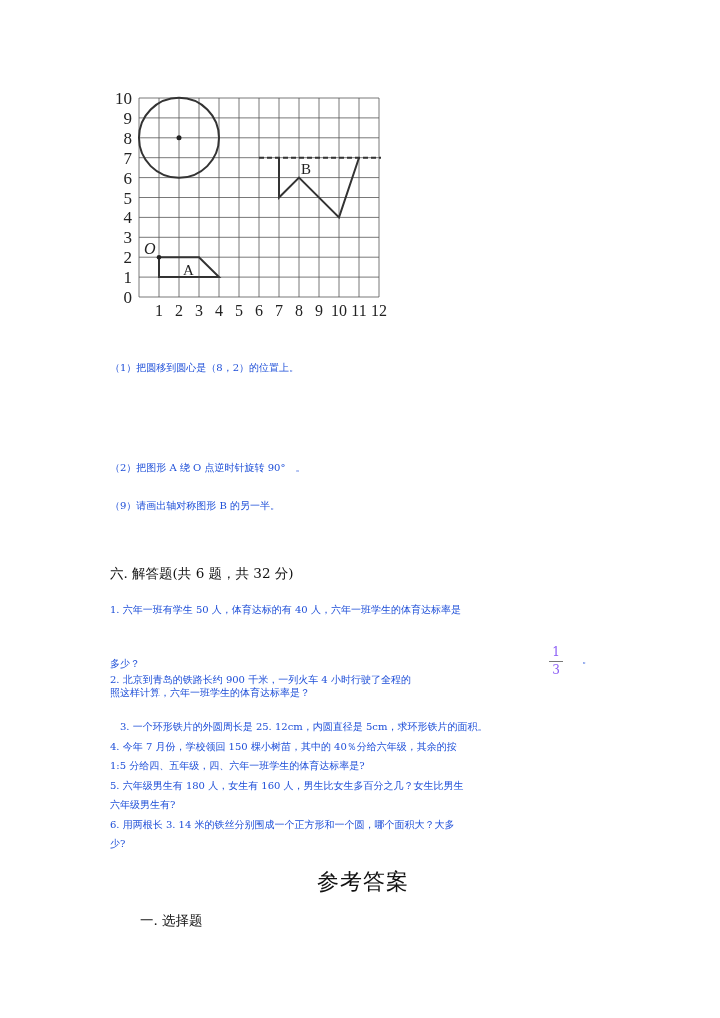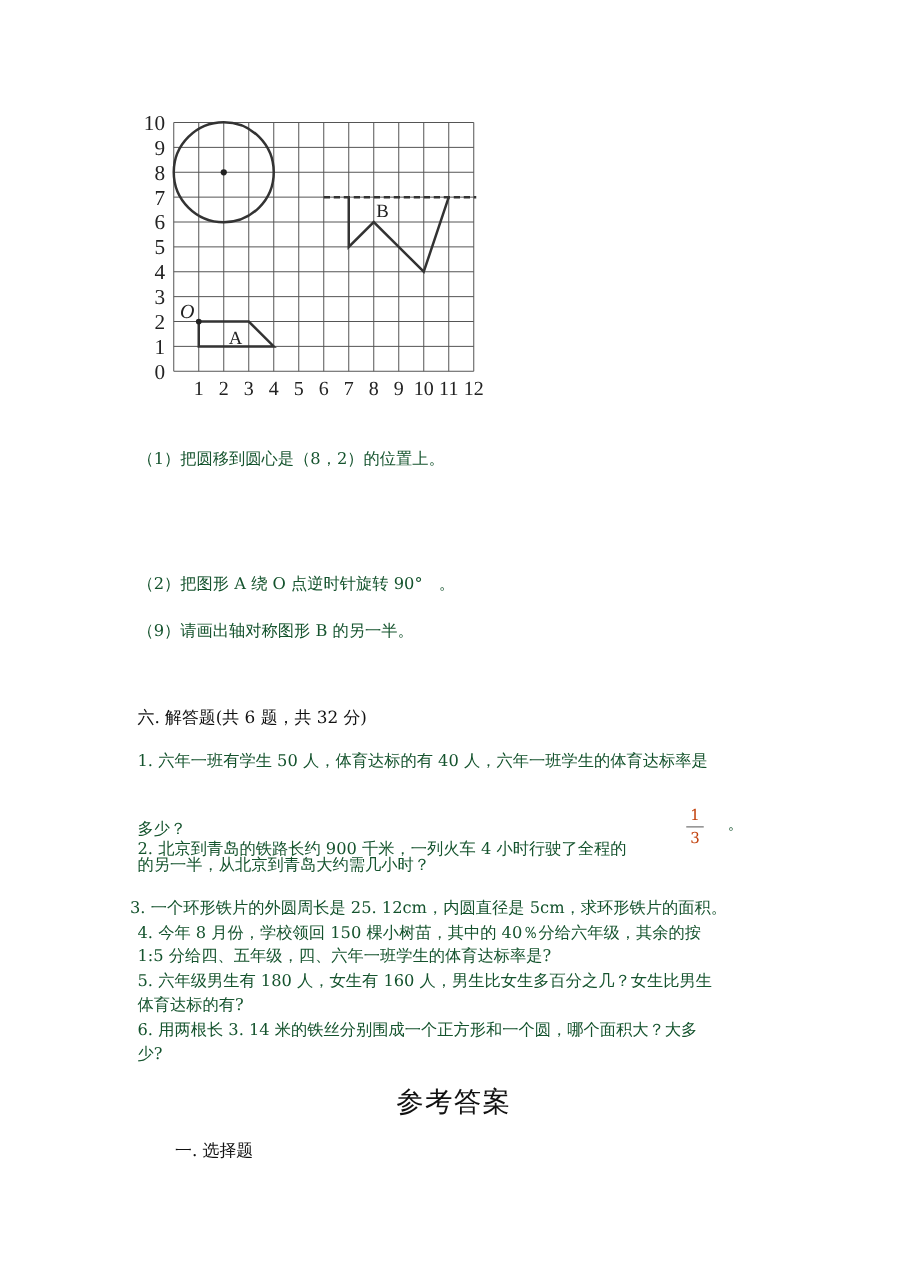--- a/index.html
+++ b/index.html
@@ -2,24 +2,24 @@
 <html><head>
   <meta charset="utf-8">
   <style>
     html, body { margin: 0; padding: 0; background: #ffffff; }
     body {
       width: 720px; height: 1018px; position: relative; overflow: hidden;
       font-family: "DejaVu Serif", "Liberation Serif", serif;
       color: #222;
     }
     .abs { position: absolute; white-space: nowrap; }
-    .q { font-size: 13px; line-height: 19px; color: #14532d; }
+    .q { font-size: 10px; line-height: 19px; color: #1d4ed8; }
     .heading { font-size: 13.5px; font-weight: normal; color: #111; }
     .title { font-size: 22px; color: #111; letter-spacing: 1px; }
-    .frac { font-size: 12px; color: #c2410c; text-align: center; width: 14px; line-height: 15px; }
+    .frac { font-size: 12px; color: #8b5cf6; text-align: center; width: 14px; line-height: 15px; }
     .frac .bar { display: block; border-top: 1px solid #777; margin: 1px 0; }
     svg text { font-family: "Liberation Serif", "DejaVu Serif", serif; }
   </style>
 </head>
 <body>
 
 <svg class="abs" style="left:100px; top:85px;" width="300" height="240" viewBox="100 85 300 240">
   <g id="grid" stroke="#555" stroke-width="0.8">
       <line x1="139" x2="139" y1="297" y2="98"></line>
       <line x1="159" x2="159" y1="297" y2="98"></line>
@@ -93,24 +93,24 @@
 <div class="abs q" style="left:110px; top:600px;">1. 六年一班有学生 50 人，体育达标的有 40 人，六年一班学生的体育达标率是</div>
 <div class="abs q" style="left:110px; top:654px;">多少？</div>
 
 <div class="abs q" style="left:110px; top:650px;margin-top:20px;">2. 北京到青岛的铁路长约 900 千米，一列火车 4 小时行驶了全程的</div>
 <div class="abs frac" style="left:549px; top:645px;">
   <span>1</span>
   <span class="bar"></span>
   <span>3</span>
 </div>
 <div class="abs q" style="left:582px; top:650px;">。</div>
-<div class="abs q" style="left:110px; top:683px;">的另一半，从北京到青岛大约需几小时？</div>
+<div class="abs q" style="left:110px; top:683px;">照这样计算，六年一班学生的体育达标率是？</div>
 
-<div class="abs q" style="left:104px; top:717px;text-align:right;">3. 一个环形铁片的外圆周长是 25. 12cm，内圆直径是 5cm，求环形铁片的面积。</div>
-<div class="abs q" style="left:110px; top:737px;">4. 今年 8 月份，学校领回 150 棵小树苗，其中的 40％分给六年级，其余的按</div>
+<div class="abs q" style="left:120px; top:717px;text-align:right;">3. 一个环形铁片的外圆周长是 25. 12cm，内圆直径是 5cm，求环形铁片的面积。</div>
+<div class="abs q" style="left:110px; top:737px;">4. 今年 7 月份，学校领回 150 棵小树苗，其中的 40％分给六年级，其余的按</div>
 <div class="abs q" style="left:110px; top:756px;">1:5 分给四、五年级，四、六年一班学生的体育达标率是?</div>
 <div class="abs q" style="left:110px; top:776px;">5. 六年级男生有 180 人，女生有 160 人，男生比女生多百分之几？女生比男生</div>
-<div class="abs q" style="left:110px; top:795px;">体育达标的有?</div>
+<div class="abs q" style="left:110px; top:795px;">六年级男生有?</div>
 <div class="abs q" style="left:110px; top:815px;">6. 用两根长 3. 14 米的铁丝分别围成一个正方形和一个圆，哪个面积大？大多</div>
 <div class="abs q" style="left:110px; top:834px;">少?</div>
 
 <div class="abs title" style="left:317px; top:867px;">参考答案</div>
 <div class="abs heading" style="left:110px; top:912px;margin-left:30px;">一. 选择题</div>
 
 </body></html>

